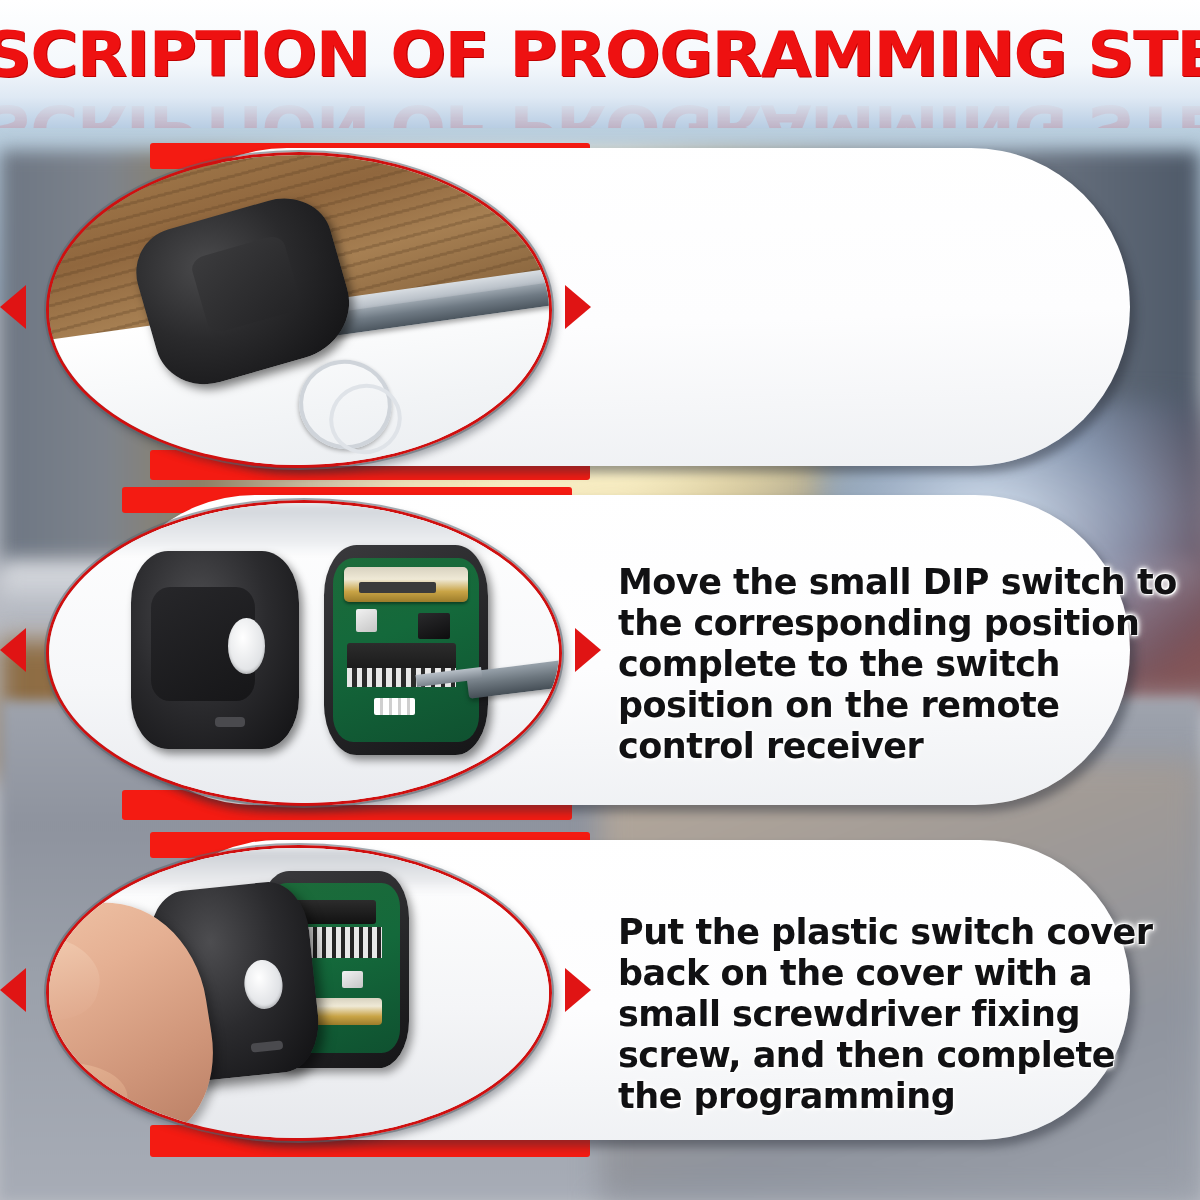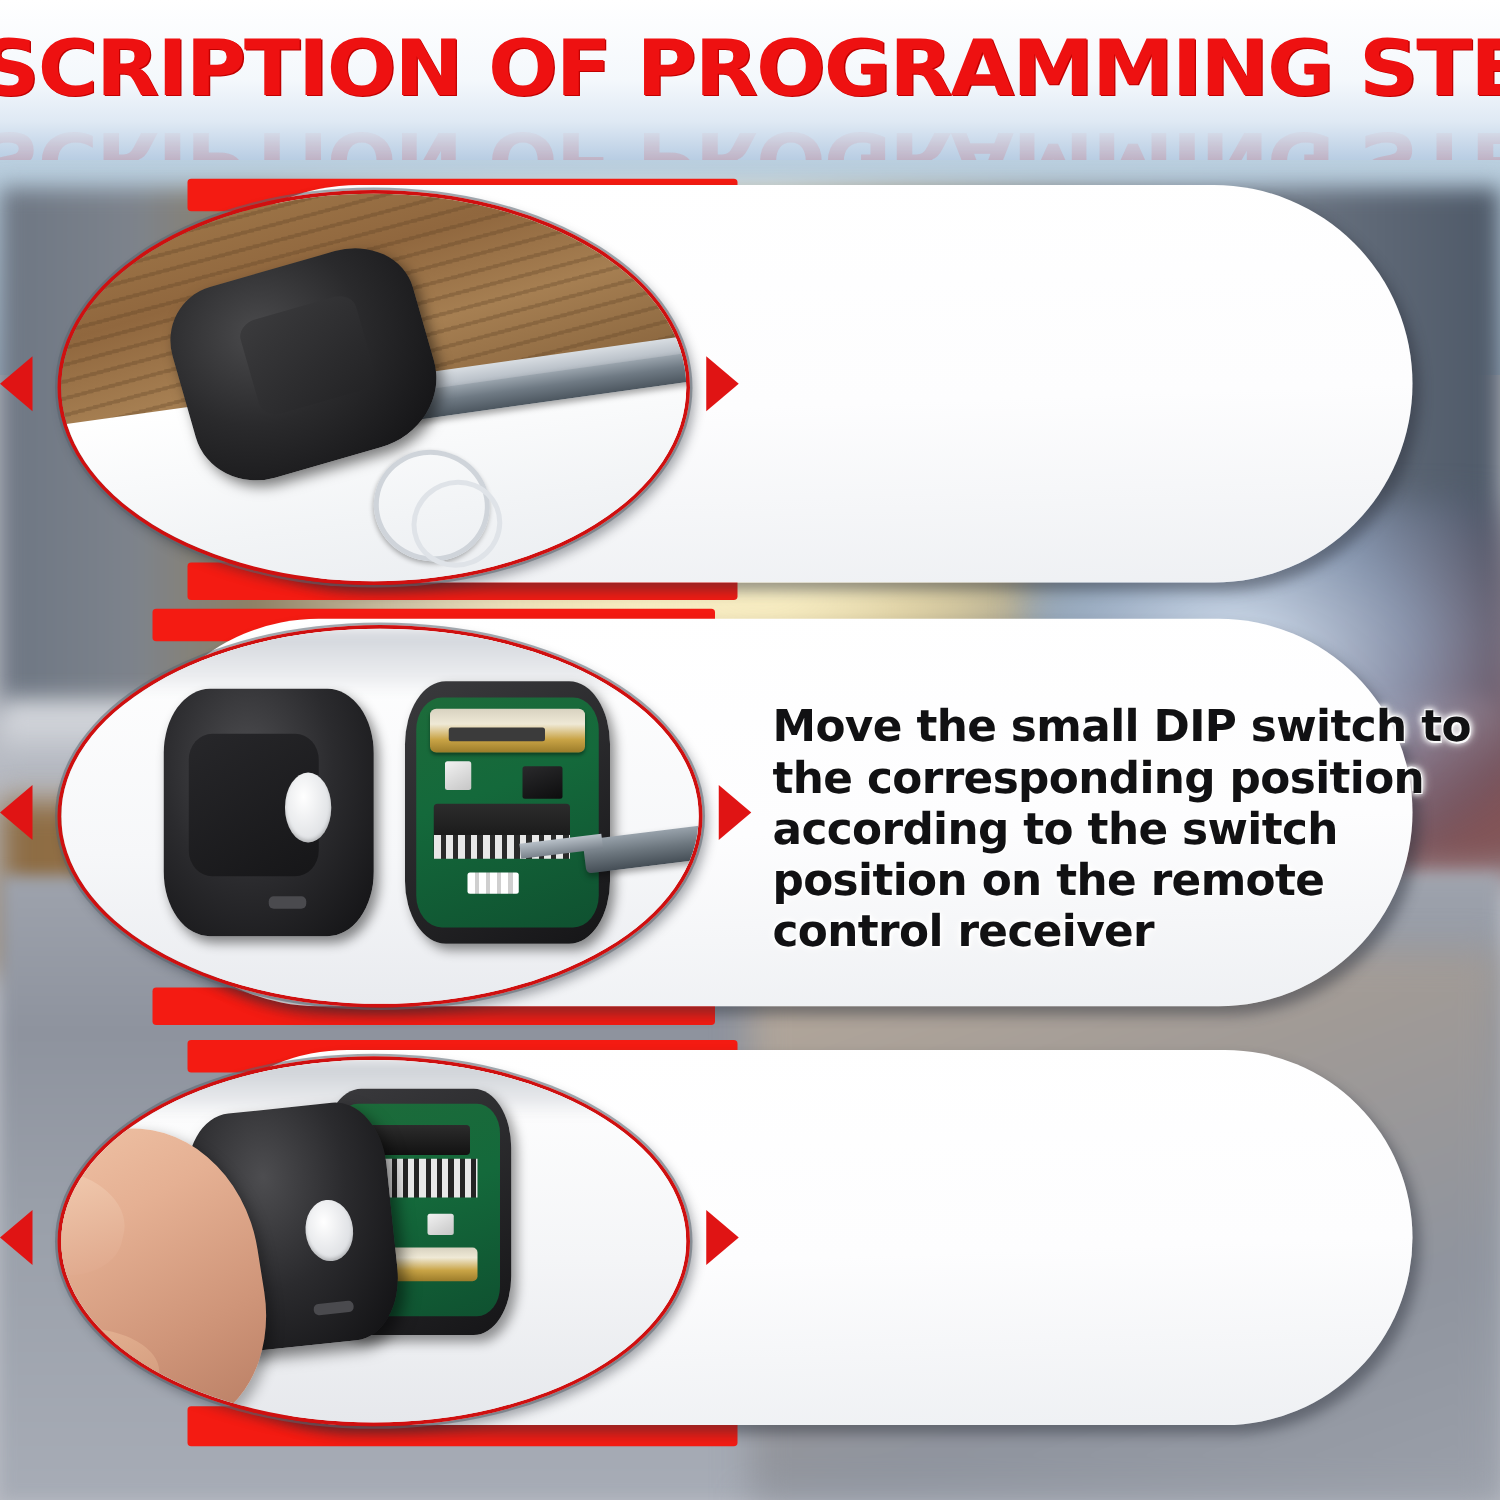--- a/index.html
+++ b/index.html
@@ -325,21 +325,21 @@
         </div>
       </div>
       <div class="p2-driver"></div>
       <div class="p2-driver-tip"></div>
     </div>
   </div>
   <div class="arrow-l al2"></div>
   <div class="arrow-r ar2"></div>
   <div class="steptext st2">Move the small DIP switch to
 the corresponding position
-according to the switch
+complete to the switch
 position on the remote
 control receiver</div>
 
   <div class="card card-3"></div>
 
   <div class="oval oval-3">
     <div class="oval-inner">
       <div class="p3-bg"></div>
       <div class="p3-blurtop"></div>
       <div class="p3-shell">
@@ -355,14 +355,19 @@
         <div class="p3-cover-slot"></div>
       </div>
       <div class="p3-hand">
         <div class="p3-thumb"></div>
         <div class="p3-finger"></div>
       </div>
     </div>
   </div>
   <div class="arrow-l al3"></div>
   <div class="arrow-r ar3"></div>
+  <div class="steptext st3">Put the plastic switch cover
+back on the cover with a
+small screwdriver fixing
+screw, and then complete
+the programming</div>
 
 </div>
 
 </body></html>

